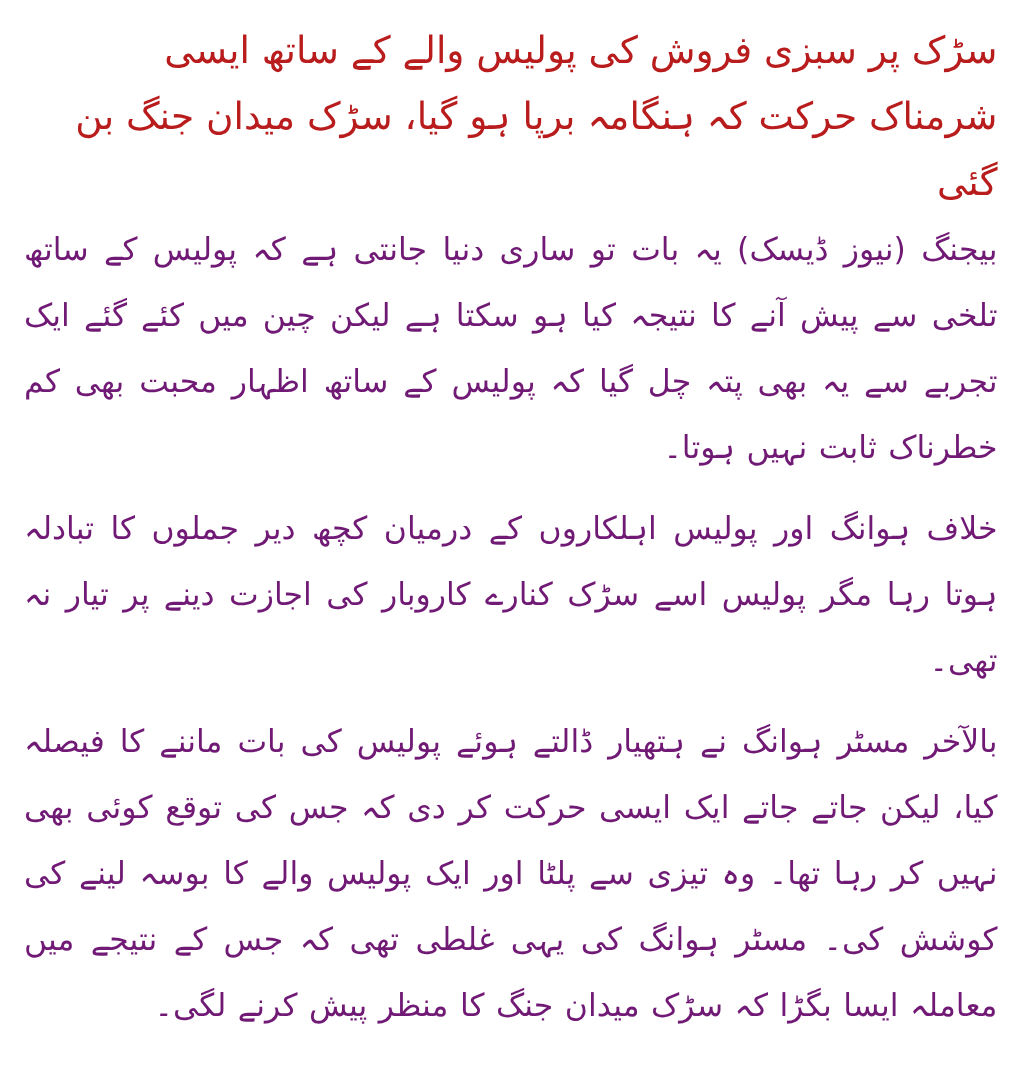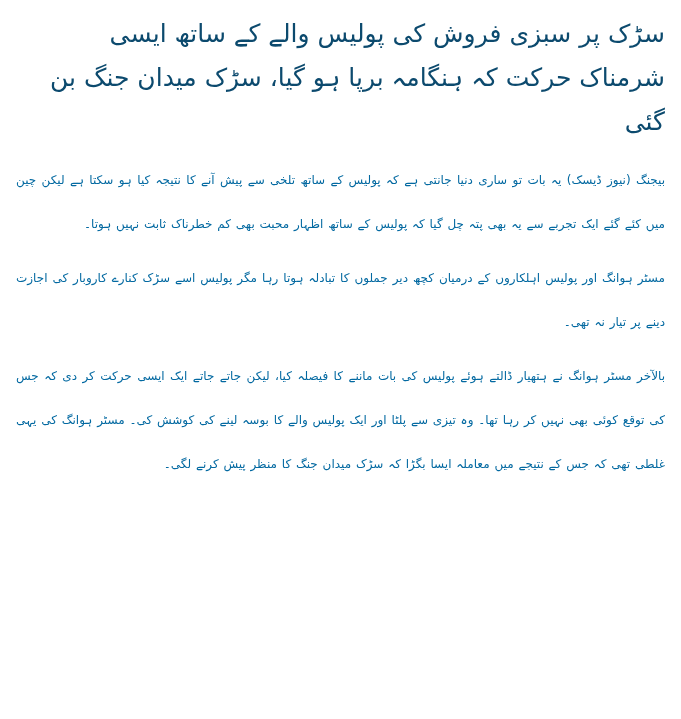--- a/index.html
+++ b/index.html
@@ -19,41 +19,41 @@
     background: #ffffff;
     color: #0d0d0d;
   }
   .headline {
     direction: rtl;
     unicode-bidi: embed;
     text-align: right;
     font-size: 25px;
     font-weight: 400;
     line-height: 44px;
-    color: #0c4a6e;
-    margin-bottom: 14px;
+    color: #b91c1c;
+    margin-bottom: 0;
   }
   .para {
     direction: rtl;
     unicode-bidi: embed;
     text-align: justify;
     text-align-last: right;
-    font-size: 12px;
+    font-size: 21px;
     line-height: 44px;
-    color: #0369a1;
+    color: #701a75;
     margin-bottom: 10px;
     word-spacing: 1px;
   }
 </style>
 </head>
 <body>
 
 <div class="article">
   <h1 class="headline">سڑک پر سبزی فروش کی پولیس والے کے ساتھ ایسی شرمناک حرکت کہ ہنگامہ برپا ہو گیا، سڑک میدان جنگ بن گئی</h1>
 
   <p class="para">بیجنگ (نیوز ڈیسک) یہ بات تو ساری دنیا جانتی ہے کہ پولیس کے ساتھ تلخی سے پیش آنے کا نتیجہ کیا ہو سکتا ہے لیکن چین میں کئے گئے ایک تجربے سے یہ بھی پتہ چل گیا کہ پولیس کے ساتھ اظہار محبت بھی کم خطرناک ثابت نہیں ہوتا۔</p>
 
 
-  <p class="para">مسٹر ہوانگ اور پولیس اہلکاروں کے درمیان کچھ دیر جملوں کا تبادلہ ہوتا رہا مگر پولیس اسے سڑک کنارے کاروبار کی اجازت دینے پر تیار نہ تھی۔</p>
+  <p class="para">خلاف ہوانگ اور پولیس اہلکاروں کے درمیان کچھ دیر جملوں کا تبادلہ ہوتا رہا مگر پولیس اسے سڑک کنارے کاروبار کی اجازت دینے پر تیار نہ تھی۔</p>
 
   <p class="para">بالآخر مسٹر ہوانگ نے ہتھیار ڈالتے ہوئے پولیس کی بات ماننے کا فیصلہ کیا، لیکن جاتے جاتے ایک ایسی حرکت کر دی کہ جس کی توقع کوئی بھی نہیں کر رہا تھا۔ وہ تیزی سے پلٹا اور ایک پولیس والے کا بوسہ لینے کی کوشش کی۔ مسٹر ہوانگ کی یہی غلطی تھی کہ جس کے نتیجے میں معاملہ ایسا بگڑا کہ سڑک میدان جنگ کا منظر پیش کرنے لگی۔</p>
 
 </div>
 
 </body></html>

